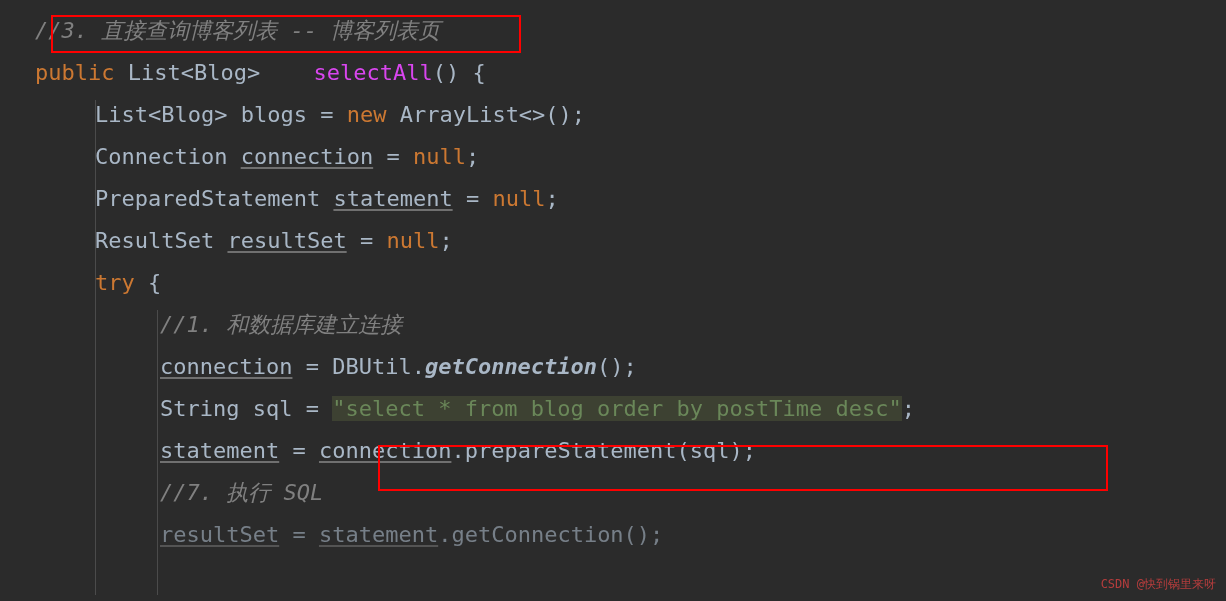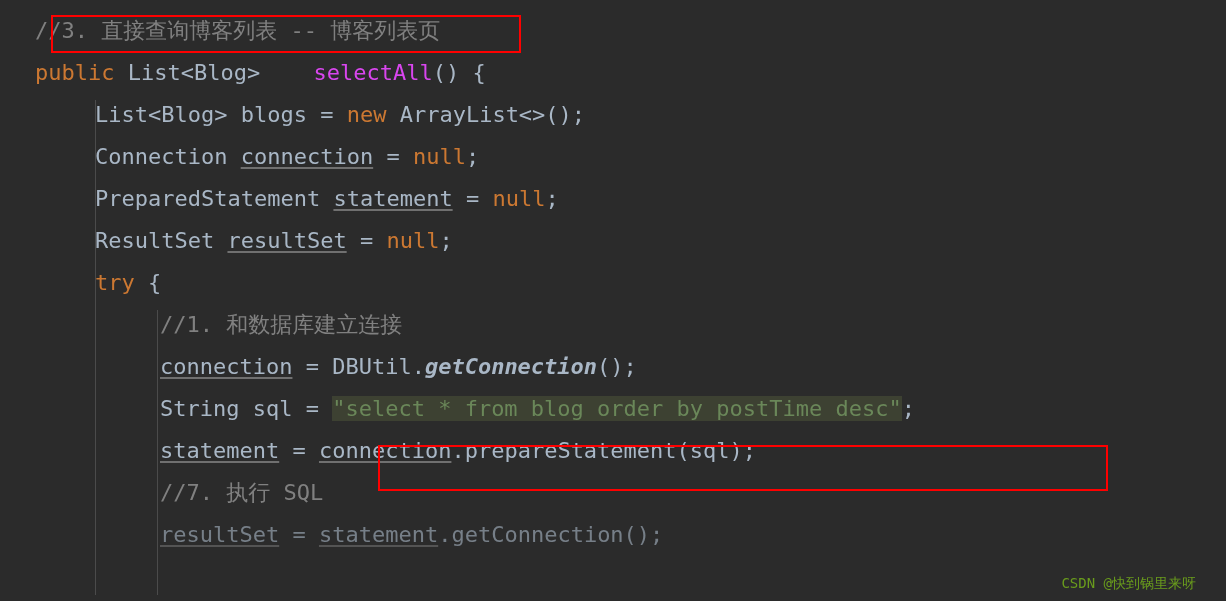--- a/index.html
+++ b/index.html
@@ -21,21 +21,21 @@
       line-height: 42px;
       color: #a9b7c6;
     }
     .line {
       white-space: pre;
       position: relative;
     }
     .keyword { color: #cc7832; }
     .method { color: #d946ef; margin-left: 40px; }
     .string { color: #6a8759; }
-    .comment { color: #808080; }
+    .comment { color: #808080; font-style: italic; }
     .italic { font-style: italic; font-weight: bold; }
     .underline { text-decoration: underline; text-decoration-color: #707070; text-underline-offset: 3px; }
     
     .red-box-1 {
       position: absolute;
       border: 2px solid #ff0000;
       left: 51px;
       top: 15px;
       width: 470px;
       height: 38px;
@@ -55,23 +55,23 @@
     .vert-line {
       border-left: 1px solid #4b4b4b;
       position: absolute;
       height: 100%;
     }
     .vl1 { left: 95px; top: 100px; height: 495px; }
     .vl2 { left: 157px; top: 310px; height: 285px; }
     .watermark {
       position: absolute;
       bottom: 8px;
-      right: 30px;
-      color: #84cc16;
-      font-size: 14px;
+      right: 10px;
+      color: #ef4444;
+      font-size: 12px;
       opacity: 0.7;
     }
     .string-hl {
       background-color: #3d4132;
     }
   </style>
 </head>
 <body>
 
 <div class="red-box-1"></div>

